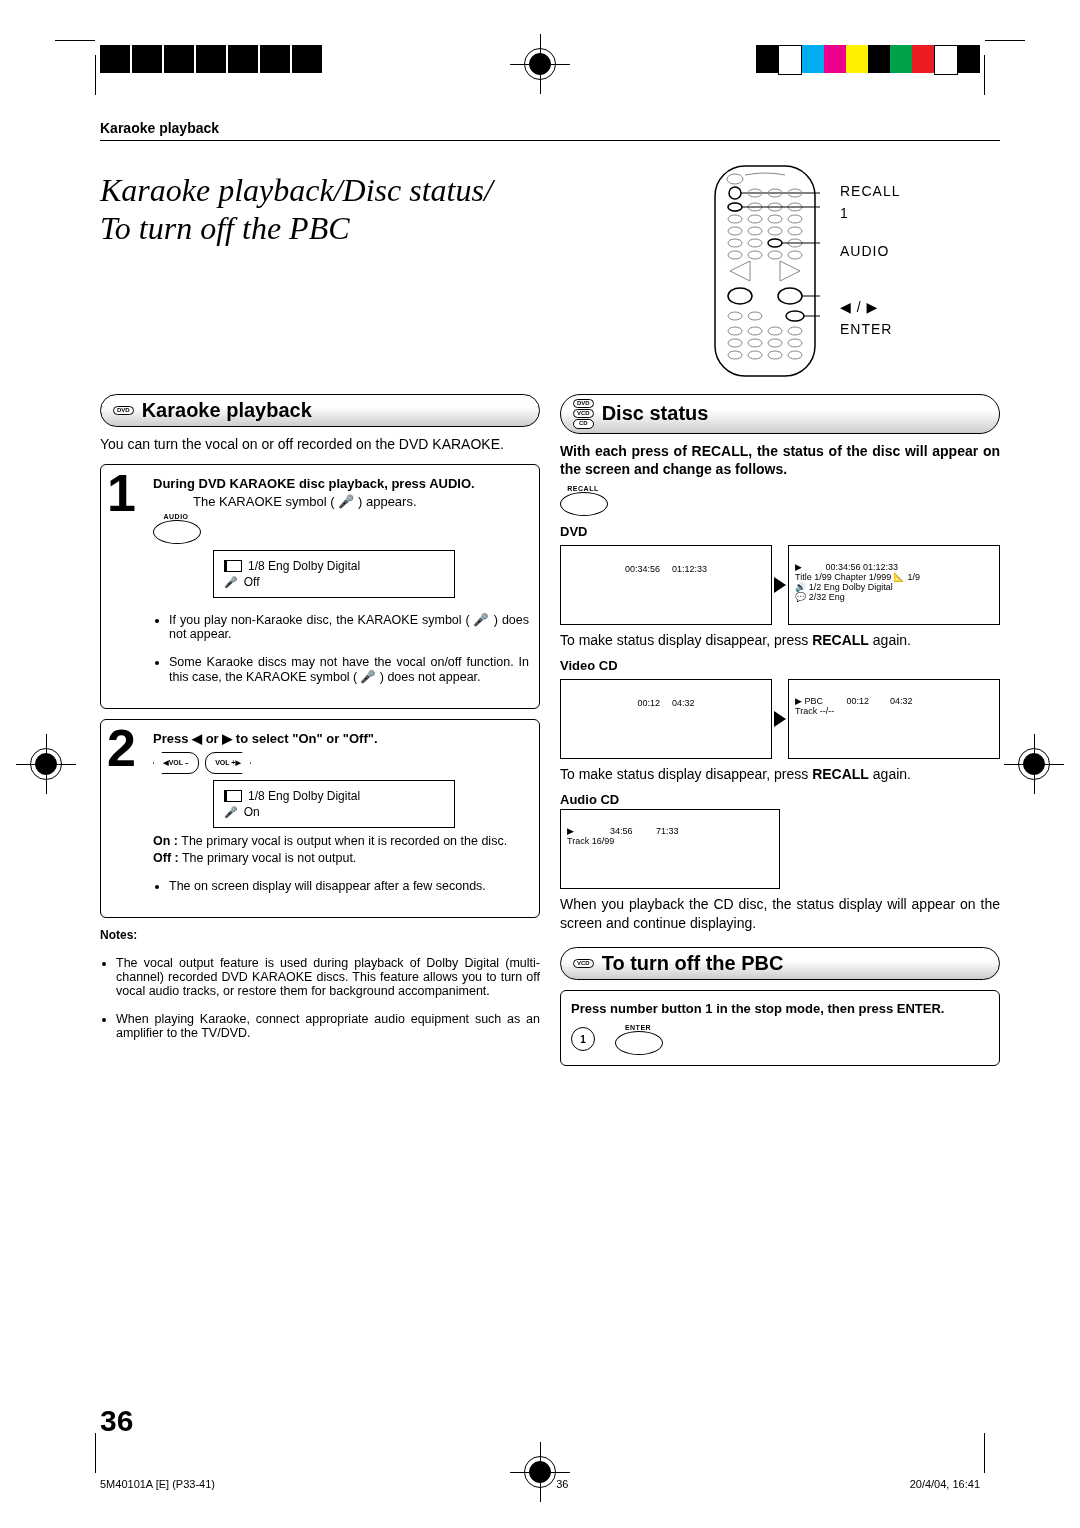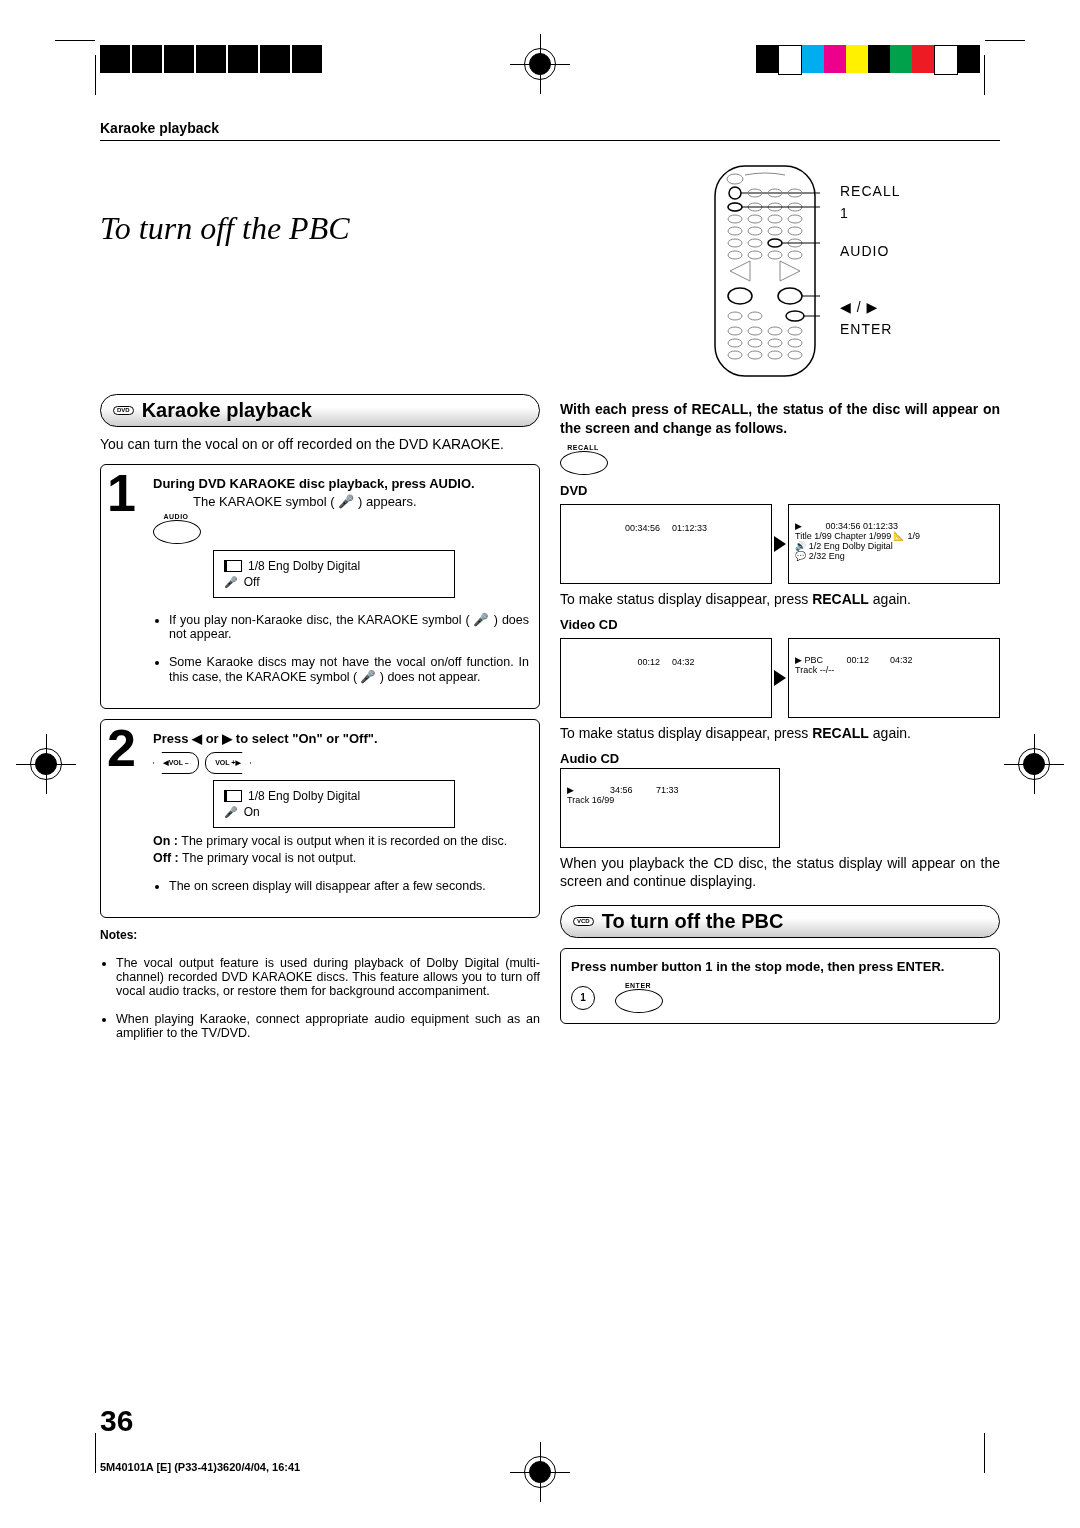--- a/index.html
+++ b/index.html
@@ -197,24 +197,24 @@
     position: absolute;
     left: 100px;
     bottom: 90px;
     font-size: 30px;
     font-weight: bold;
   }
   .footer {
     position: absolute;
     left: 100px;
     right: 100px;
-    bottom: 55px;
+    bottom: 38px;
     font-size: 11px;
     display: flex;
-    font-weight: bold;
+    justify-content: space-between;
   }
   .crop-tick { position: absolute; background: #000; }
   .crop-h { width: 40px; height: 1px; }
   .crop-v { width: 1px; height: 40px; }
 
   .reg-bottom {
     position: absolute;
     bottom: 40px;
     left: 50%;
     transform: translateX(-50%);
@@ -289,21 +289,21 @@
   <div class="crop-tick crop-v" style="top:55px; right:95px"></div>
   <div class="crop-tick crop-v" style="bottom:55px; right:95px"></div>
   <div class="crop-tick crop-v" style="bottom:55px; left:95px"></div>
 
   <div class="section-label">Karaoke playback</div>
   <hr class="hr-thin">
 
   <div style="display:flex; gap:20px;">
     <div style="flex:1">
       <div class="main-title">
-        <br>
+        <span>Karaoke playback/Disc status/</span><br>
         <span>To turn off the PBC</span>
       </div>
     </div>
     <div style="width:290px; position:relative;">
       
       <svg class="remote-svg" viewBox="0 0 110 220">
         <rect x="5" y="5" width="100" height="210" rx="30" fill="none" stroke="#000" stroke-width="1.5"></rect>
 
         <ellipse cx="25" cy="18" rx="8" ry="5" fill="none" stroke="#888"></ellipse>
         <path d="M 35 14 Q 55 10 75 14" fill="none" stroke="#888"></path>
@@ -449,20 +449,28 @@
       </div>
 
       <div class="notes-head">Notes:</div>
       <ul class="bullets">
         <li>The vocal output feature is used during playback of Dolby Digital (multi-channel) recorded DVD KARAOKE discs. This feature allows you to turn off vocal audio tracks, or restore them for background accompaniment.</li>
         <li>When playing Karaoke, connect appropriate audio equipment such as an amplifier to the TV/DVD.</li>
       </ul>
     </div>
 
     <div class="col">
+      <div class="pill-header">
+        <div class="badges">
+          <span class="badge">DVD</span>
+          <span class="badge">VCD</span>
+          <span class="badge">CD</span>
+        </div>
+        <span class="pill-title">Disc status</span>
+      </div>
       <p class="body-text bold">With each press of RECALL, the status of the disc will appear on the screen and change as follows.</p>
 
       <div style="margin:4px 0">
         <div class="btn-label" style="width:46px">RECALL</div>
         <span class="btn-oval"></span>
       </div>
 
       <div class="subhead">DVD</div>
       <div class="status-area">
         <div class="twin-status">

